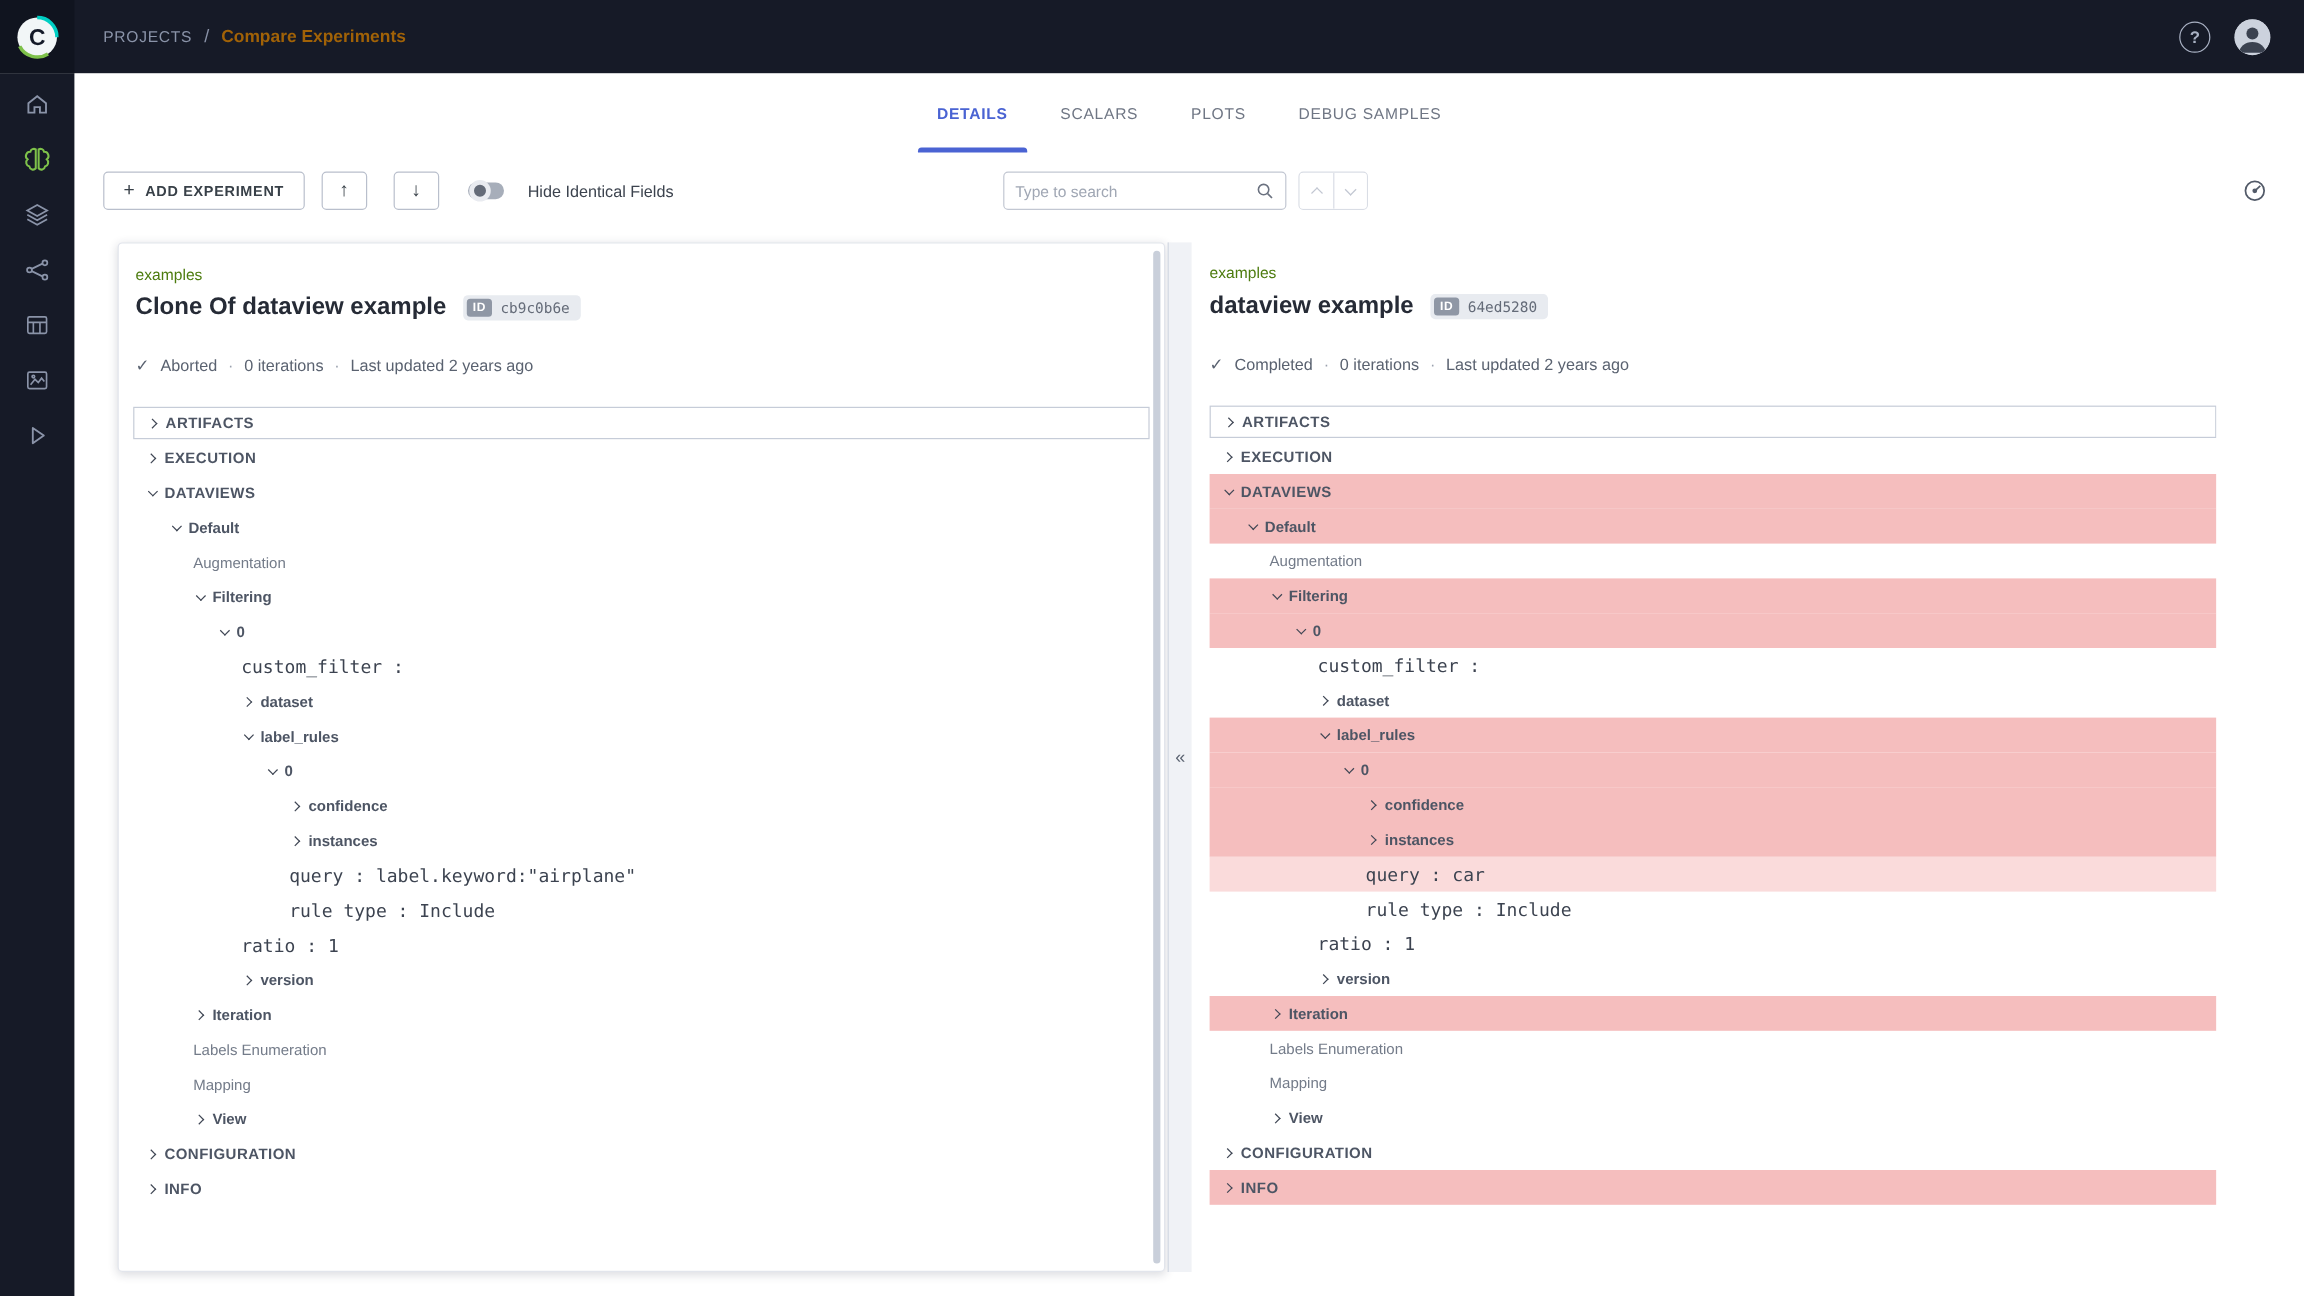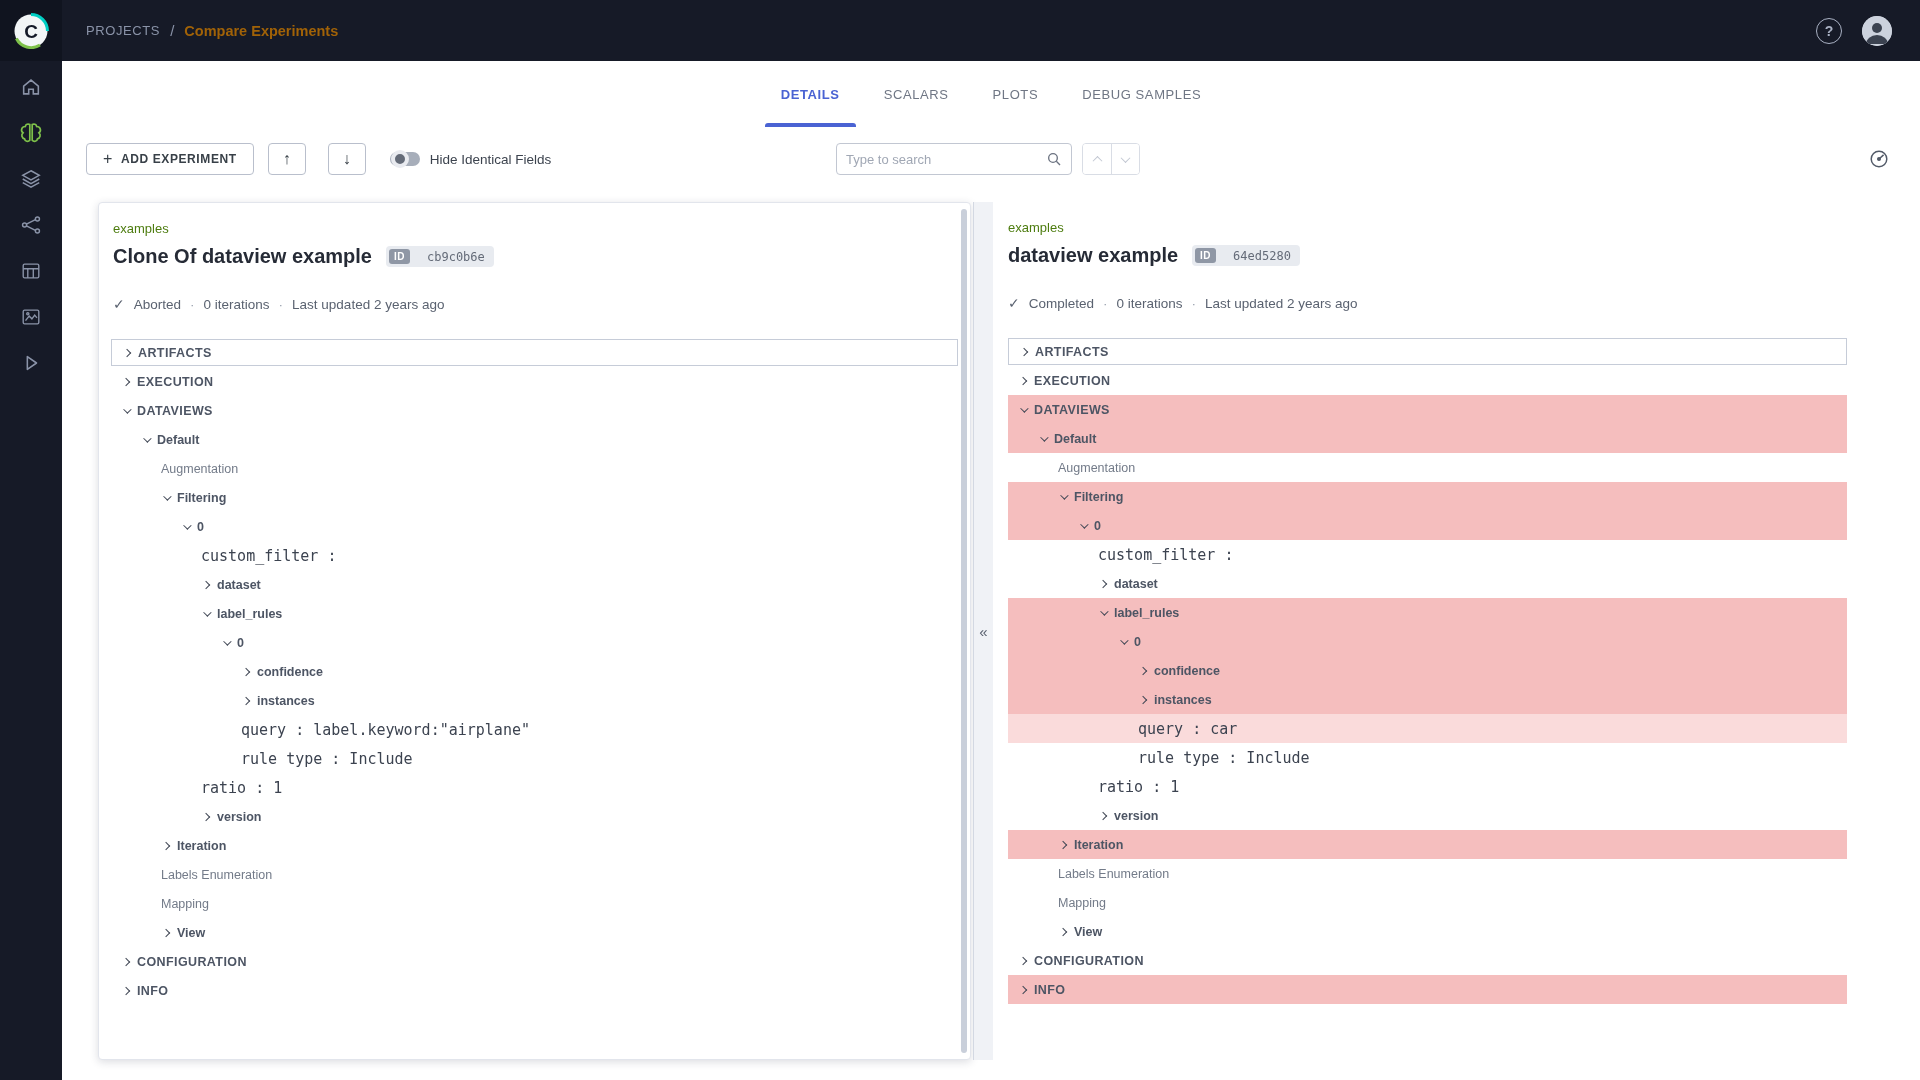--- a/index.html
+++ b/index.html
@@ -37,21 +37,21 @@
   .toolbar { height:32px; margin:16px 30px 0 24px; display:flex; align-items:center; }
   .tb-left { flex:1; display:flex; align-items:center; gap:14px; }
   .tb-center { display:flex; align-items:flex-start; }
   .tb-right { flex:1; display:flex; justify-content:flex-end; align-items:center; }
   .btn { height:32px; background:#fff; border:1px solid #b9bfcc; border-radius:4px; color:#384048;
          display:inline-flex; align-items:center; justify-content:center; cursor:pointer; font-family:inherit; }
   .btn.add { padding:0 16px; font-size:12px; font-weight:700; letter-spacing:.6px; gap:8px; }
   .btn .plus { font-size:16px; font-weight:400; color:#384048; }
   .btn.sq { width:38px; font-size:16px; }
   .btn.sq + .btn.sq { margin-left:8px; }
-  .toggle-wrap { display:flex; align-items:center; gap:10px; margin-left:10px; }
+  .toggle-wrap { display:flex; align-items:center; gap:20px; margin-left:10px; }
   .toggle { width:30px; height:14px; border-radius:8px; background:#a7aeba; position:relative; cursor:pointer; }
   .toggle .knob { position:absolute; left:1px; top:-2px; width:18px; height:18px; border-radius:50%;
                   background:#646b78; border:4px solid #e9ebf0; }
   .toggle-label { font-size:13.5px; color:#3c434e; }
   .search { width:236px; height:32px; border:1px solid #c2c7d2; border-radius:4px; display:flex; align-items:center; padding:0 9px; background:#fff; }
   .search input { border:none; outline:none; flex:1; font-size:13px; color:#3c434e; font-family:inherit; background:transparent; }
   .search input::placeholder { color:#a0a7b4; }
   .stepper { display:flex; margin-left:10px; border:1px solid #d9dde5; border-radius:4px; overflow:hidden; }
   .step-btn { width:28px; height:30px; background:#fff; border:none; display:flex; align-items:center; justify-content:center; cursor:default; }
   .step-btn + .step-btn { border-left:1px solid #d9dde5; }
@@ -67,21 +67,21 @@
   .divider { width:20px; height:858px; margin-left:2px; background:#f0f2f6; border-left:1px solid #d3d8e2; position:relative; }
   .collapse-handle { position:absolute; left:50%; transform:translateX(-50%); top:418px; width:18px; height:22px;
                      display:flex; align-items:center; justify-content:center; color:#5a6270; font-size:15px; cursor:pointer; }
   .right-panel { flex:1; margin-right:73px; padding-left:15px; height:858px; overflow:hidden; }
 
   .panel-head { padding:18px 14px 0; }
   .right-panel .panel-head { padding:18px 0 0; }
   .proj { font-size:13px; color:#4d7c0f; cursor:pointer; }
   .title-row { display:flex; align-items:center; gap:14px; margin-top:9px; }
   .title { font-size:20px; font-weight:700; color:#262b36; }
-  .idbadge { display:inline-flex; align-items:center; background:#e8ebf0; border-radius:4px; padding:3px 9px 3px 3px; gap:17px; }
+  .idbadge { display:inline-flex; align-items:center; background:#e8ebf0; border-radius:4px; padding:3px 9px 3px 3px; gap:7px; }
   .idtag { background:#8f97a5; color:#fff; font-size:10px; font-weight:700; border-radius:3px; padding:2px 5px; letter-spacing:.5px; }
   .idval { font-family:"DejaVu Sans Mono", monospace; font-size:12px; color:#646b78; }
   .status-row { margin-top:28px; display:flex; align-items:center; gap:9px; font-size:13.5px; color:#5a6270; }
   .check { color:#5a6270; font-size:14px; }
   .dot { color:#9aa1ae; }
 
   .tree { margin-top:27px; padding:0 12px 0 12px; }
   .right-panel .tree { padding:0; }
   .trow { height:29px; display:flex; align-items:center; width:100%; }
   .trow.boxed { height:27px; border:1px solid #c6ccd8; border-radius:0; margin:1px 0; }

